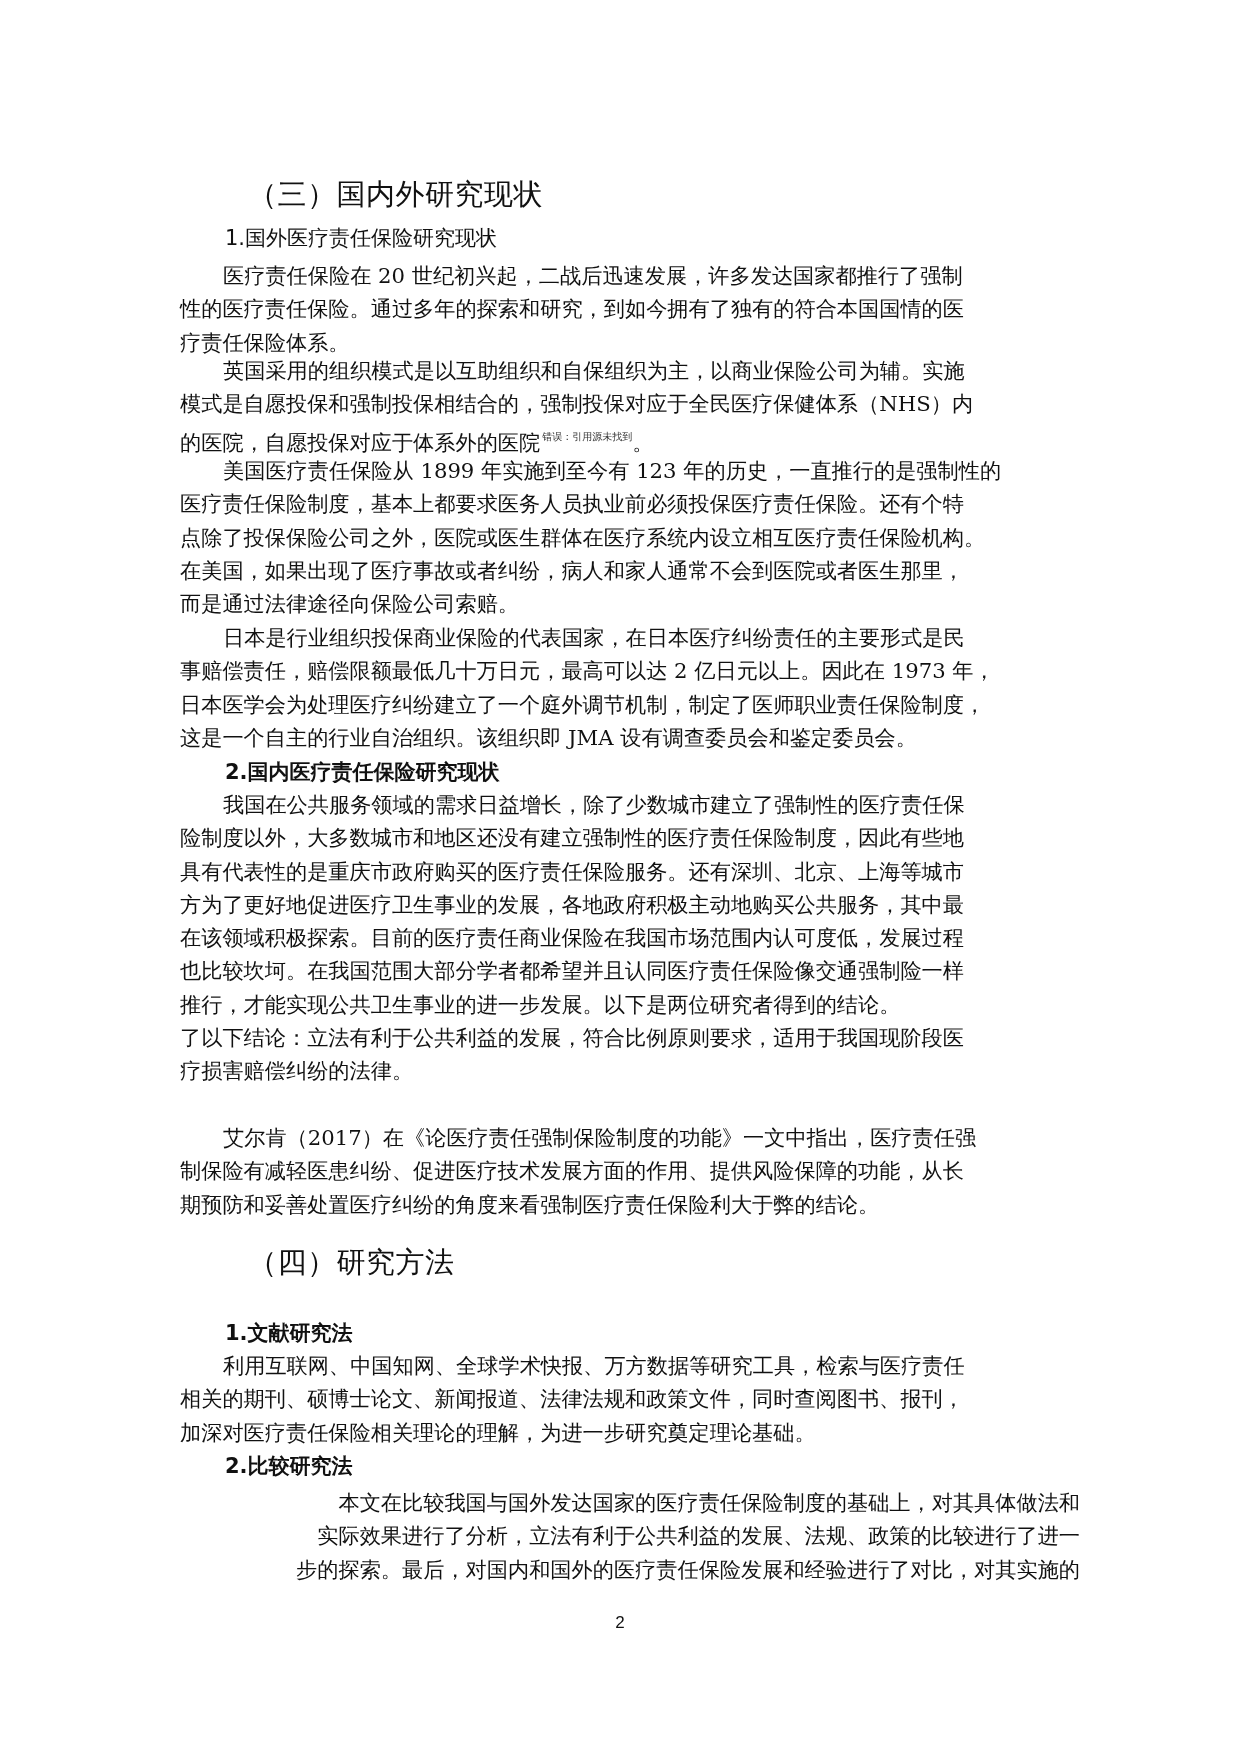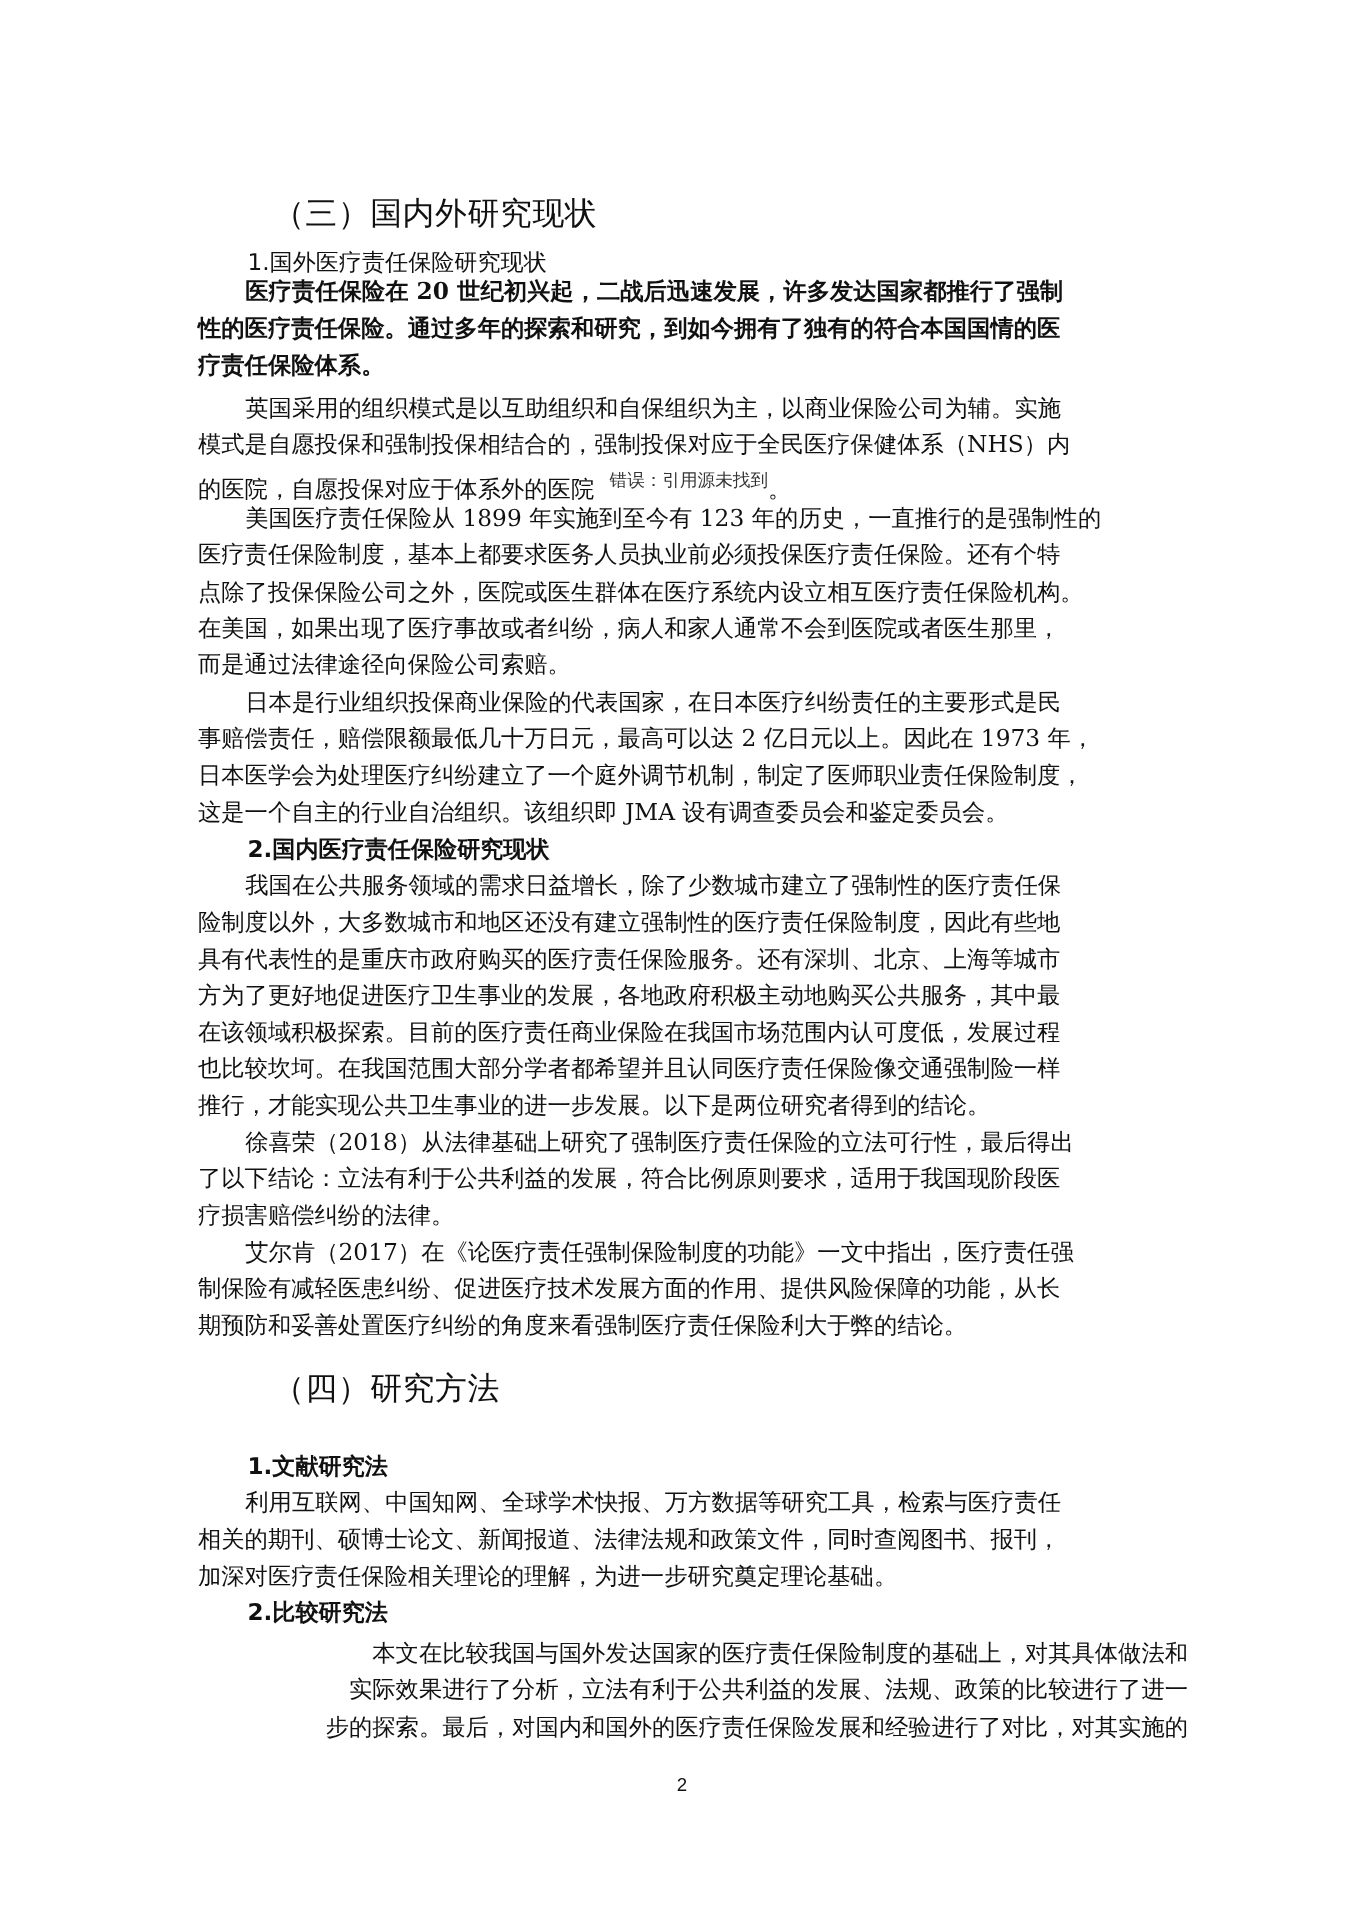--- a/index.html
+++ b/index.html
@@ -18,38 +18,38 @@
     }
     .h3.bold { font-weight: bold; }
     .para {
       position: absolute; left: 180px; width: 900px;
       font-family: "DejaVu Serif", serif;
       font-size: 21.2px; line-height: 33.3px; color: #111111;
     }
     .para .line { display: block; white-space: nowrap; }
     .para .line.indent { padding-left: 43px; }
     .sup {
-      font-family: Liberation Serif, serif;
-      font-size: 16px; vertical-align: 10px; color: #333333; padding-left: 2px; margin-left: 12px;
+      font-family: Liberation Mono, monospace;
+      font-size: 10px; vertical-align: 10px; color: #333333; padding-left: 2px;
     }
     .pagenum {
       position: absolute; left: 0; width: 1240px; top: 1613px; text-align: center;
       font-family: "Liberation Sans", sans-serif; font-size: 17px; color: #111111;
     }
   </style>
 </head>
 <body>
 
 <div class="page">
 
   <div class="h2" style="top:176px;">（三）国内外研究现状</div>
 
   <div class="h3" style="top:223px;">1.国外医疗责任保险研究现状</div>
 
-  <div class="para" style="top:248px;font-weight:bold;">
+  <div class="para" style="top:259px;">
     <span class="line indent">医疗责任保险在 20 世纪初兴起，二战后迅速发展，许多发达国家都推行了强制</span>
     <span class="line">性的医疗责任保险。通过多年的探索和研究，到如今拥有了独有的符合本国国情的医</span>
     <span class="line">疗责任保险体系。</span>
   </div>
 
   <div class="para" style="top:354px;">
     <span class="line indent">英国采用的组织模式是以互助组织和自保组织为主，以商业保险公司为辅。实施</span>
     <span class="line">模式是自愿投保和强制投保相结合的，强制投保对应于全民医疗保健体系（NHS）内</span>
     <span class="line"><span>的医院，自愿投保对应于体系外的医院</span><span class="sup">错误：引用源未找到</span><span>。</span></span>
   </div>
@@ -75,21 +75,20 @@
     <span class="line indent">我国在公共服务领域的需求日益增长，除了少数城市建立了强制性的医疗责任保</span>
     <span class="line">险制度以外，大多数城市和地区还没有建立强制性的医疗责任保险制度，因此有些地</span>
     <span class="line">具有代表性的是重庆市政府购买的医疗责任保险服务。还有深圳、北京、上海等城市</span>
     <span class="line">方为了更好地促进医疗卫生事业的发展，各地政府积极主动地购买公共服务，其中最</span>
     <span class="line">在该领域积极探索。目前的医疗责任商业保险在我国市场范围内认可度低，发展过程</span>
     <span class="line">也比较坎坷。在我国范围大部分学者都希望并且认同医疗责任保险像交通强制险一样</span>
     <span class="line">推行，才能实现公共卫生事业的进一步发展。以下是两位研究者得到的结论。</span>
   </div>
 
   <div class="para" style="top:1021px;">
-    <span class="line indent">徐喜荣（2018）从法律基础上研究了强制医疗责任保险的立法可行性，最后得出</span>
     <span class="line">了以下结论：立法有利于公共利益的发展，符合比例原则要求，适用于我国现阶段医</span>
     <span class="line">疗损害赔偿纠纷的法律。</span>
   </div>
 
   <div class="para" style="top:1121px;">
     <span class="line indent">艾尔肯（2017）在《论医疗责任强制保险制度的功能》一文中指出，医疗责任强</span>
     <span class="line">制保险有减轻医患纠纷、促进医疗技术发展方面的作用、提供风险保障的功能，从长</span>
     <span class="line">期预防和妥善处置医疗纠纷的角度来看强制医疗责任保险利大于弊的结论。</span>
   </div>
 

